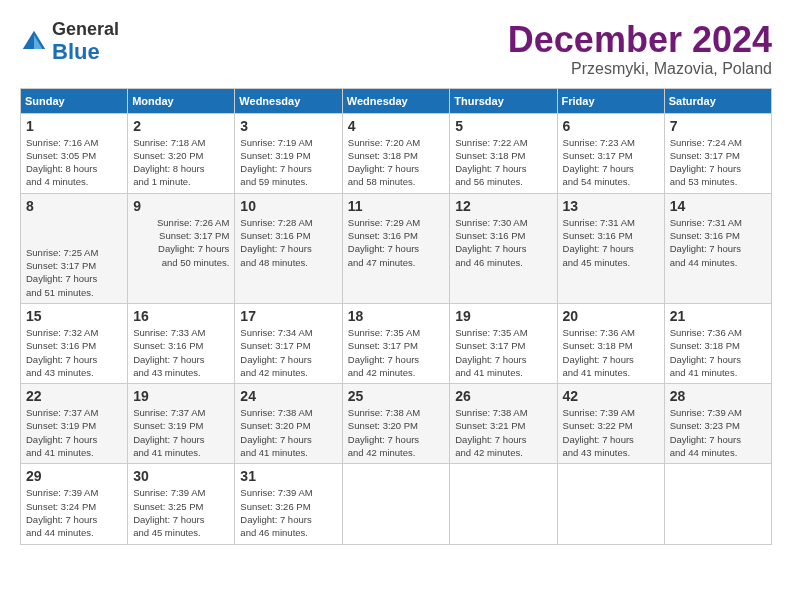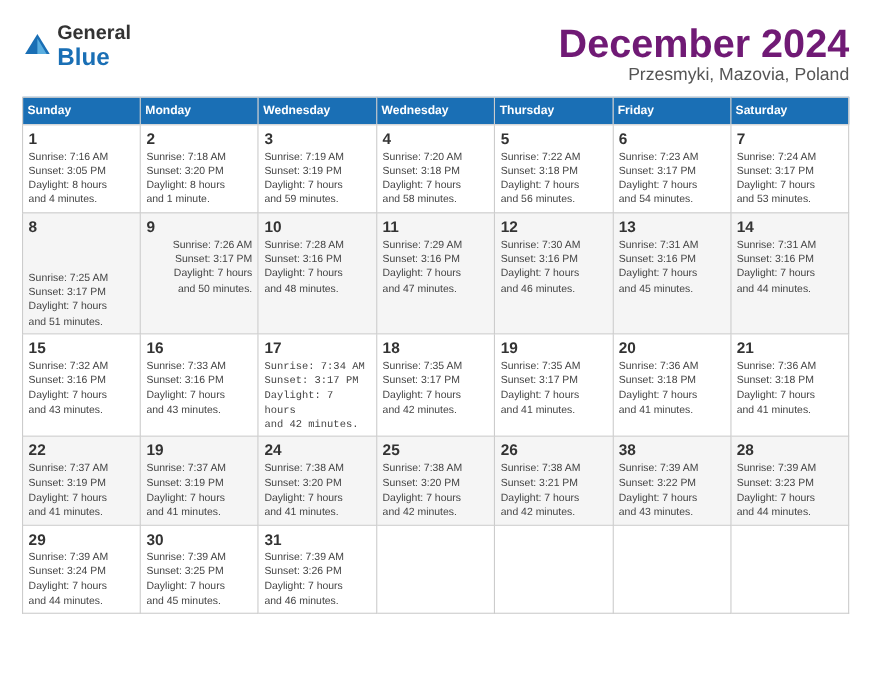--- a/index.html
+++ b/index.html
@@ -228,21 +228,21 @@
         </td>
         <td>
           <span class="day-num">16</span>
           <div class="day-info" style="white-space: pre-line;">Sunrise: 7:33 AM
 Sunset: 3:16 PM
 Daylight: 7 hours
 and 43 minutes.</div>
         </td>
         <td>
           <span class="day-num">17</span>
-          <div class="day-info" style="white-space: pre-line; font-family: Liberation Mono, monospace;">Sunrise: 7:34 AM
+          <div class="day-info" style="white-space: pre-line;">Sunrise: 7:34 AM
 Sunset: 3:17 PM
 Daylight: 7 hours
 and 42 minutes.</div>
         </td>
         <td>
           <span class="day-num">18</span>
           <div class="day-info" style="white-space: pre-line;">Sunrise: 7:35 AM
 Sunset: 3:17 PM
 Daylight: 7 hours
 and 42 minutes.</div>
@@ -299,21 +299,21 @@
 and 42 minutes.</div>
         </td>
         <td>
           <span class="day-num">26</span>
           <div class="day-info" style="white-space: pre-line;">Sunrise: 7:38 AM
 Sunset: 3:21 PM
 Daylight: 7 hours
 and 42 minutes.</div>
         </td>
         <td>
-          <span class="day-num">38</span>
+          <span class="day-num">42</span>
           <div class="day-info" style="white-space: pre-line;">Sunrise: 7:39 AM
 Sunset: 3:22 PM
 Daylight: 7 hours
 and 43 minutes.</div>
         </td>
         <td>
           <span class="day-num">28</span>
           <div class="day-info" style="white-space: pre-line;">Sunrise: 7:39 AM
 Sunset: 3:23 PM
 Daylight: 7 hours

